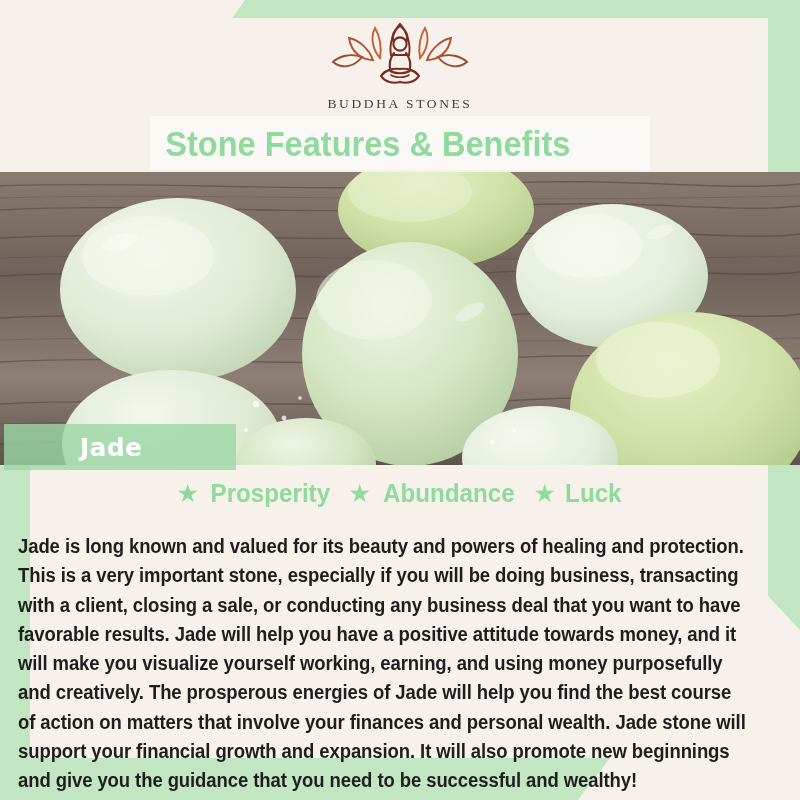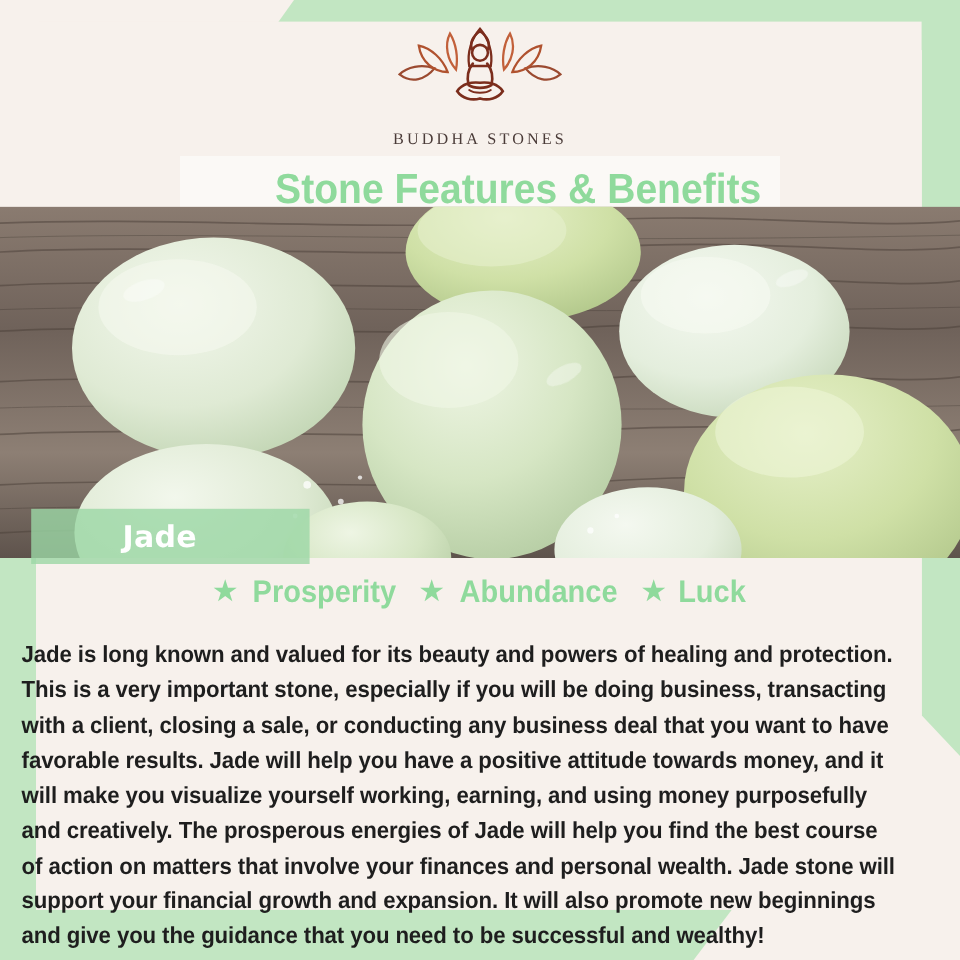--- a/index.html
+++ b/index.html
@@ -35,52 +35,52 @@
 
   
   .header{
     position:absolute;left:32px;top:18px;width:736px;height:100px;
     background:#f7f1ec;
     display:flex;flex-direction:column;align-items:center;justify-content:flex-start;
   }
   .logo-wrap{width:150px;height:66px;display:block;margin-top:4px;}
   .logo-wrap svg{display:block;width:150px;height:66px;}
   .brand{
-    margin-top:20px;
+    margin-top:8px;
     font-size:13.5px;letter-spacing:2.6px;
     color:#4a3b38;
     font-family:"Liberation Serif",serif;
     font-weight:400;
   }
 
   
   .title-band{
-    position:absolute;left:150px;top:130px;width:500px;height:54px;
+    position:absolute;left:150px;top:116px;width:500px;height:54px;
     background:rgba(255,255,255,0.55);
-    display:flex;align-items:center;justify-content:flex-end;
+    display:flex;align-items:center;justify-content:flex-start;
   }
   .title-text{
     font-size:35px;line-height:1;
     font-weight:bold;
     color:#8fda9c;
     font-family:"Liberation Sans Narrow","Liberation Sans",sans-serif;
     transform:scaleX(0.93);
     white-space:nowrap;
   }
 
   
   .photo{
     position:absolute;left:0;top:172px;width:800px;height:293px;
     overflow:hidden;
   }
   .photo svg{display:block;width:800px;height:293px;}
 
   
   .jade-band{
-    position:absolute;left:26px;top:424px;width:232px;height:46px;
+    position:absolute;left:4px;top:424px;width:232px;height:46px;
     background:rgba(155,215,165,0.80);
     display:flex;align-items:center;
   }
   .jade-text{
     margin-left:76px;
     color:#ffffff;font-size:25px;font-weight:bold;
     letter-spacing:0.3px;
     font-family:"DejaVu Sans",sans-serif;
   }
 

